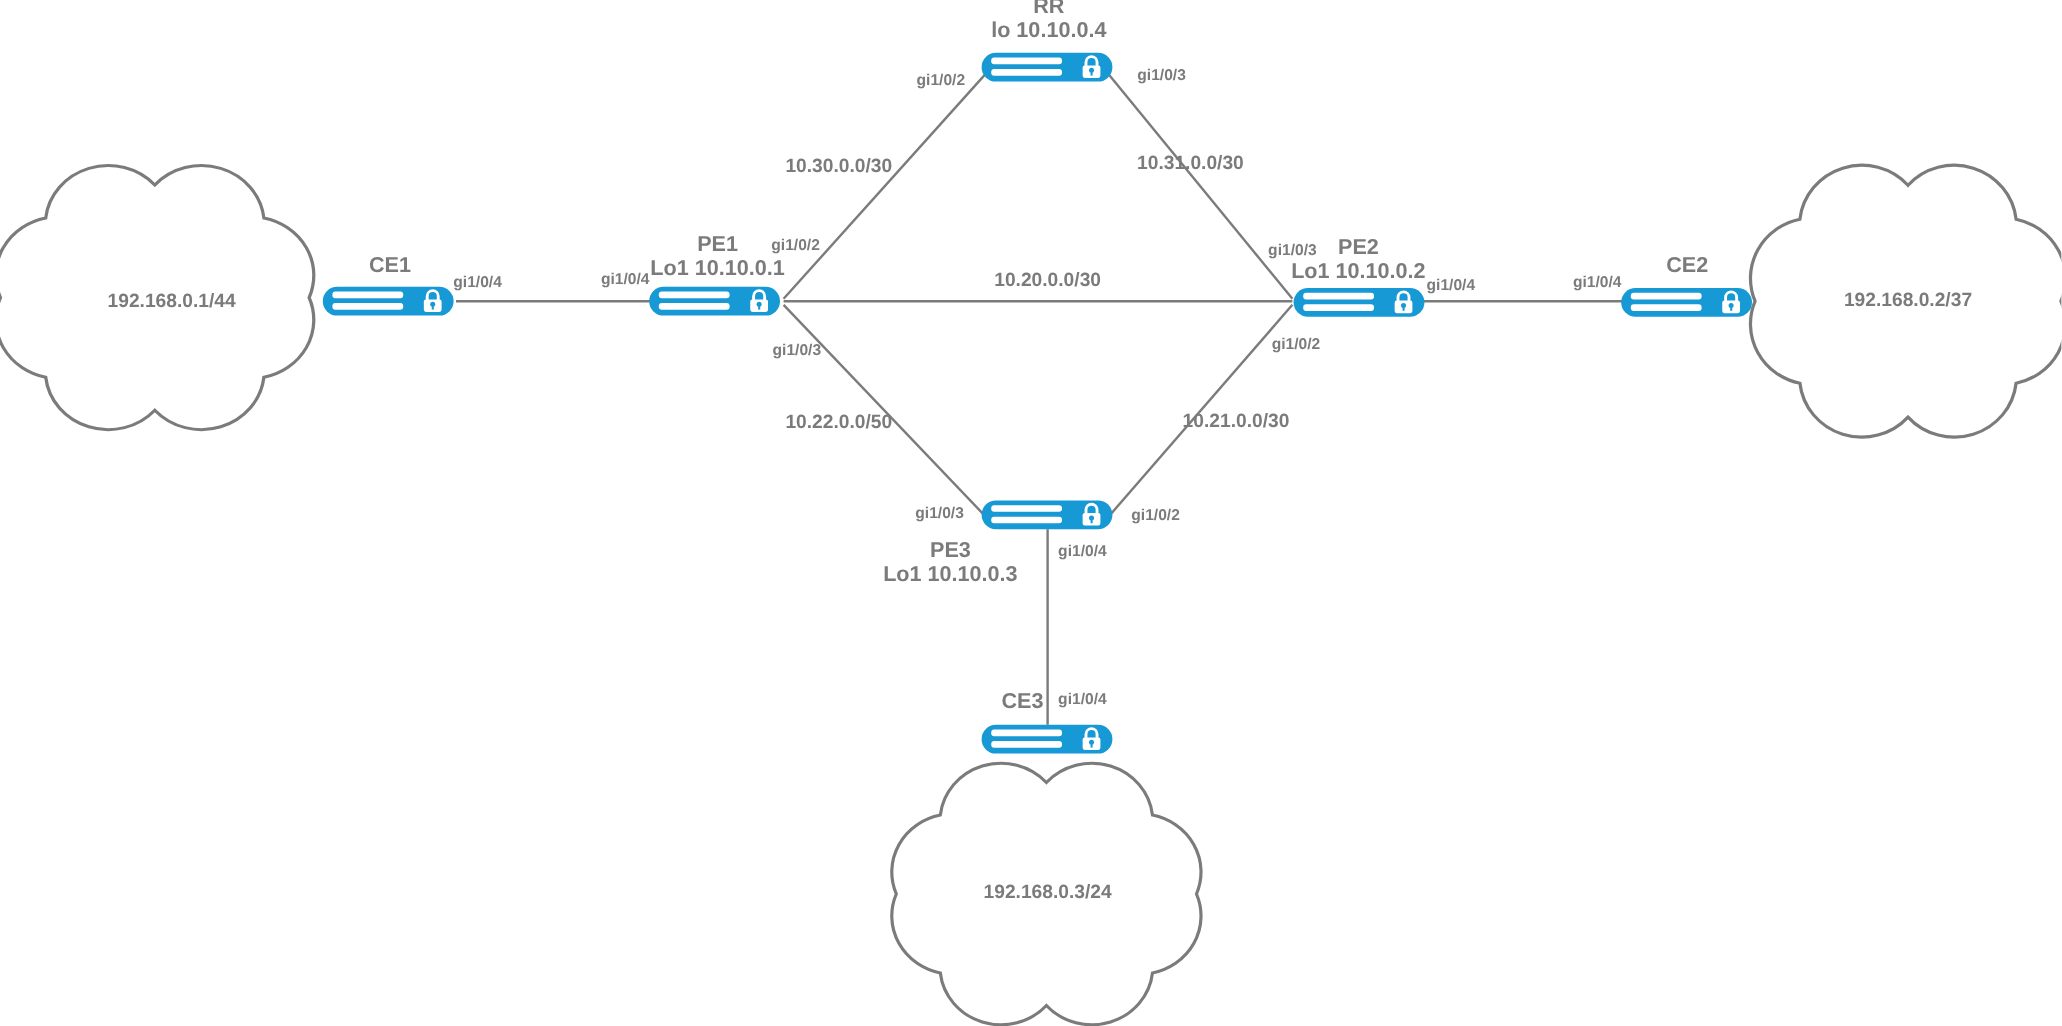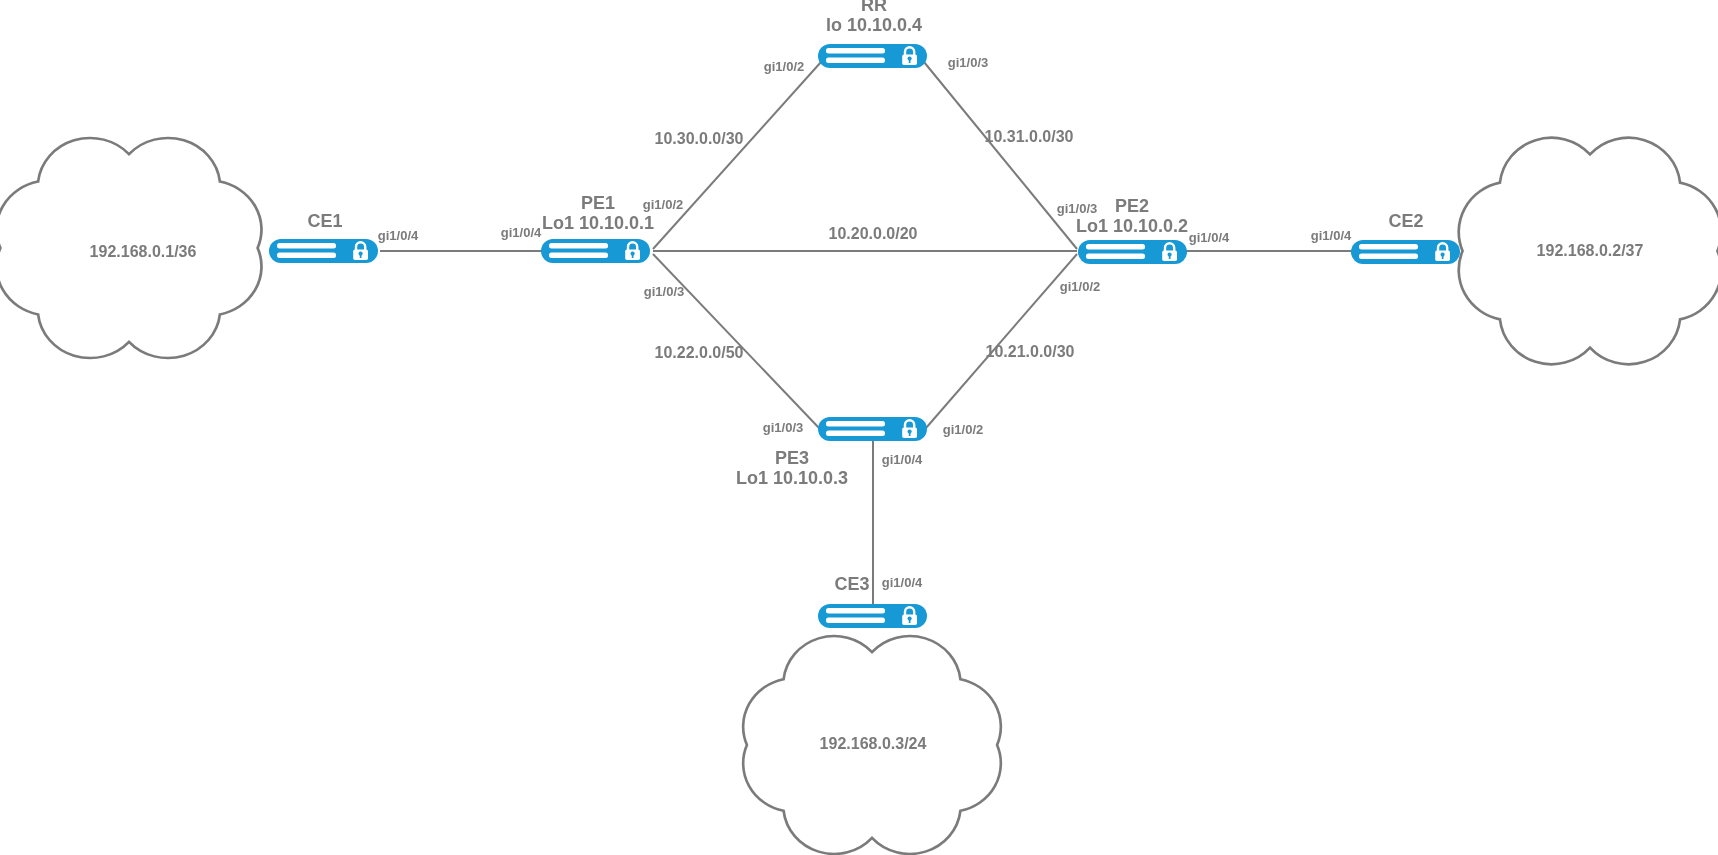--- a/index.html
+++ b/index.html
@@ -150,27 +150,27 @@
   <div class="dev-label" style="left:325px;top:212px">
     <div>CE1</div>
   </div>
   <div class="dev-label" style="left:1406px;top:212px">
     <div>CE2</div>
   </div>
   <div class="dev-label" style="left:852px;top:575px">
     <div>CE3</div>
   </div>
 
-  <div class="cloud-label" style="left:143px;top:252px">192.168.0.1/36</div>
+  <div class="cloud-label" style="left:143px;top:252px">192.168.0.1/44</div>
   <div class="cloud-label" style="left:1590px;top:251px">192.168.0.2/37</div>
   <div class="cloud-label" style="left:873px;top:744px">192.168.0.3/24</div>
 
   <div class="link-label" style="left:699px;top:139px">10.30.0.0/30</div>
-  <div class="link-label" style="left:1029px;top:137px">10.31.0.0/30</div>
-  <div class="link-label" style="left:873px;top:234px">10.20.0.0/20</div>
+  <div class="link-label" style="left:992px;top:137px">10.31.0.0/30</div>
+  <div class="link-label" style="left:873px;top:234px">10.20.0.0/30</div>
   <div class="link-label" style="left:699px;top:353px">10.22.0.0/50</div>
   <div class="link-label" style="left:1030px;top:352px">10.21.0.0/30</div>
 
   <div class="if-label" style="left:784px;top:66px">gi1/0/2</div>
   <div class="if-label" style="left:968px;top:62px">gi1/0/3</div>
   <div class="if-label" style="left:521px;top:232px">gi1/0/4</div>
   <div class="if-label" style="left:663px;top:204px">gi1/0/2</div>
   <div class="if-label" style="left:664px;top:291px">gi1/0/3</div>
   <div class="if-label" style="left:1077px;top:208px">gi1/0/3</div>
   <div class="if-label" style="left:1209px;top:237px">gi1/0/4</div>

